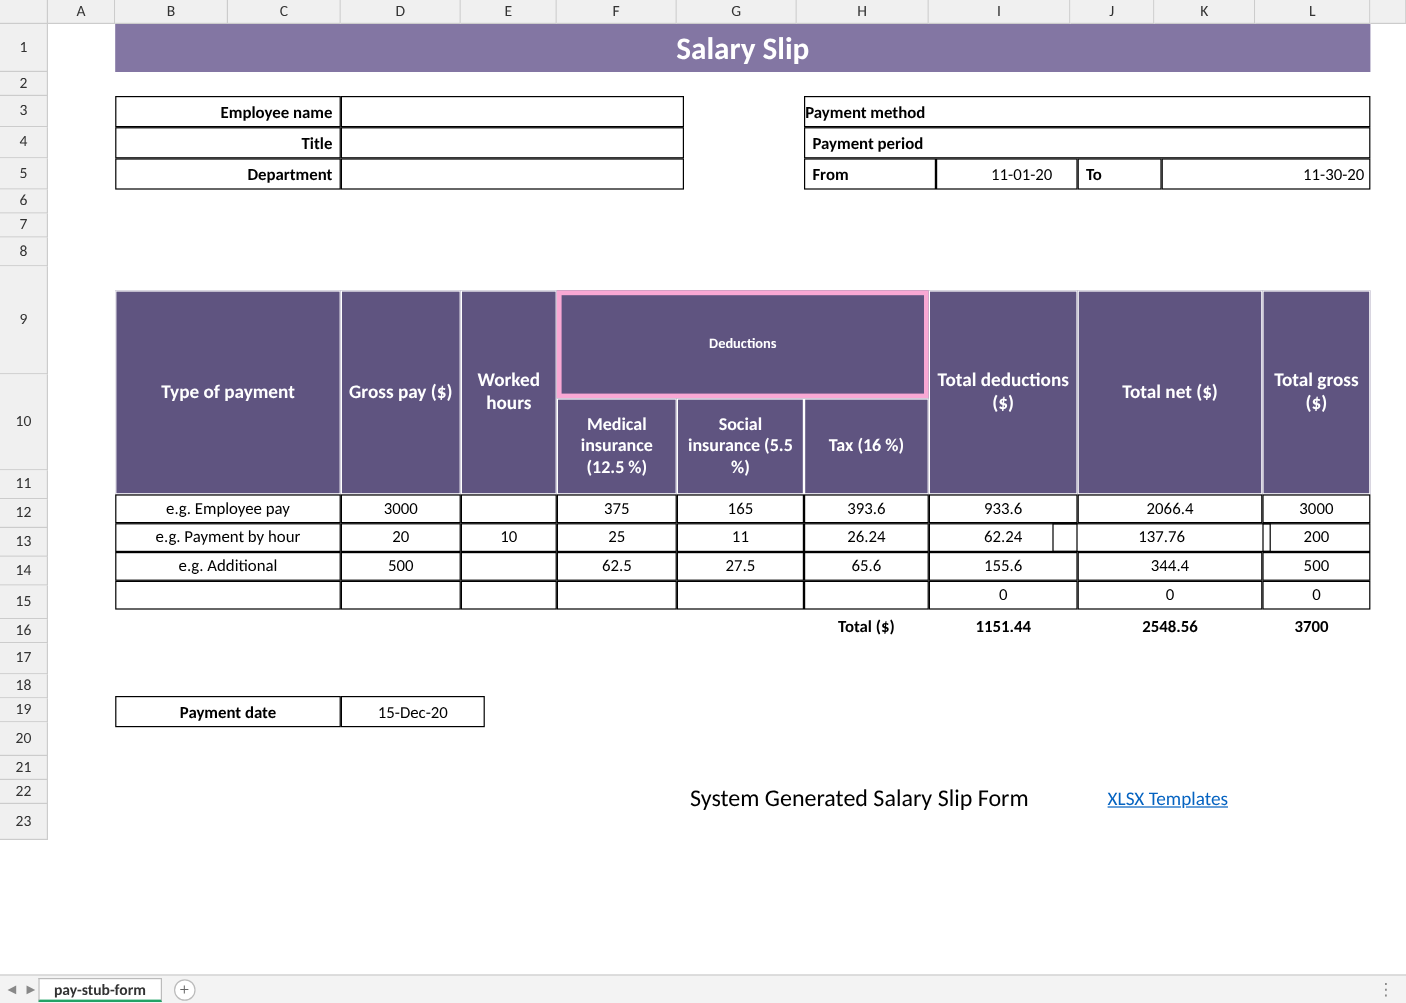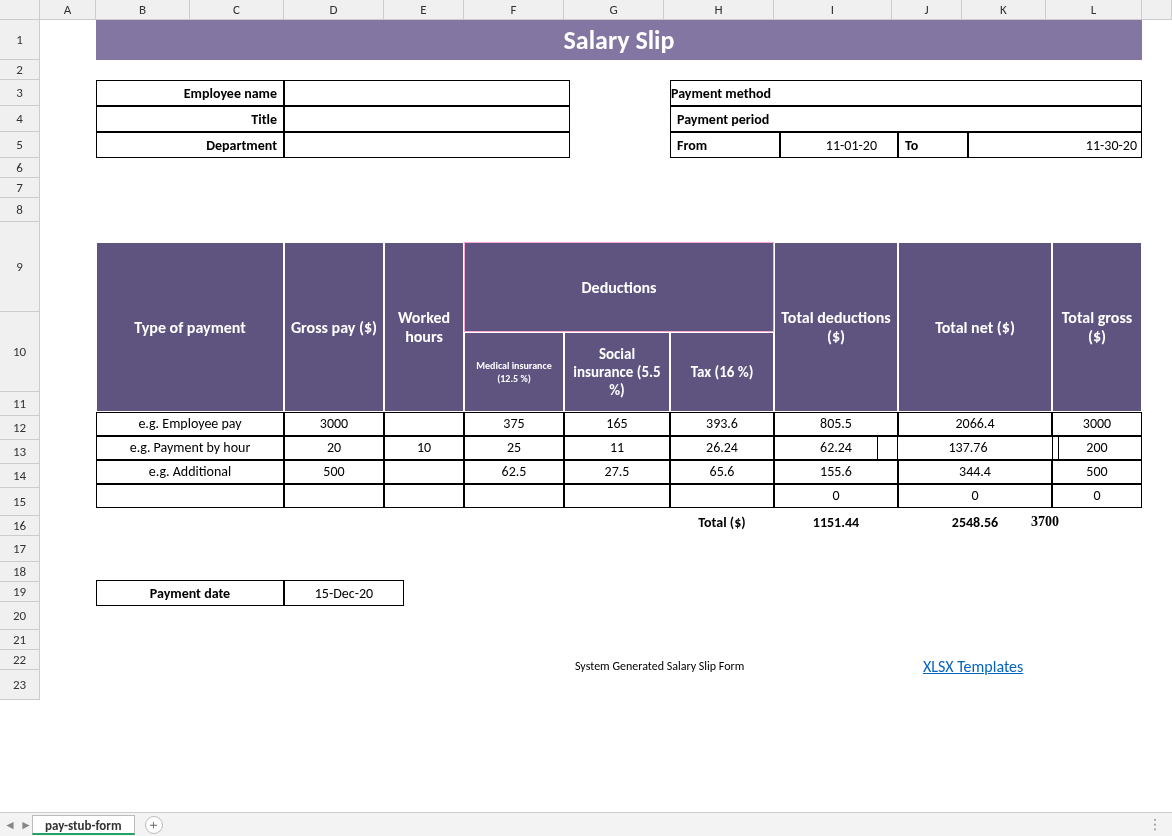--- a/index.html
+++ b/index.html
@@ -217,41 +217,41 @@
     <div class="cell b mid" style="left:740px; top:112px; width:118px; height:26px; justify-content:flex-end; padding-right:20px;">11-01-20</div>
     <div class="cell b bold mid" style="left:858px; top:112px; width:70px; height:26px; padding-left:6px;">To</div>
     <div class="cell b mid" style="left:928px; top:112px; width:174px; height:26px; justify-content:flex-end; padding-right:4px;">11-30-20</div>
 
     <div class="cell purple-dark white bold cmid" style="left:56px; top:222px; width:188px; height:170px; border:1px solid #fff; font-size:16px;">Type of payment</div>
 
     <div class="cell purple-dark white bold cmid" style="left:244px; top:222px; width:100px; height:170px; border:1px solid #fff; font-size:16px; white-space:normal; text-align:center;">Gross pay ($)</div>
 
     <div class="cell purple-dark white bold cmid" style="left:344px; top:222px; width:80px; height:170px; border:1px solid #fff; font-size:16px; white-space:normal; text-align:center;">Worked hours</div>
 
-    <div class="cell purple-dark white bold cmid" style="left:424px; top:222px; width:310px; height:90px; border:1px solid #f9a8d4; font-size:16px;">Deductions</div>
-
-    <div class="cell purple-dark white bold cmid" style="left:424px; top:312px; width:100px; height:80px; border:1px solid #fff; font-size:10px; white-space:normal; text-align:center;">Medical insurance (12.5 %)</div>
+    <div class="cell purple-dark white bold cmid" style="left:424px; top:222px; width:310px; height:90px; border:4px solid #f9a8d4; font-size:12px;">Deductions</div>
+
+    <div class="cell purple-dark white bold cmid" style="left:424px; top:312px; width:100px; height:80px; border:1px solid #fff; font-size:15px; white-space:normal; text-align:center;">Medical insurance (12.5 %)</div>
 
     <div class="cell purple-dark white bold cmid" style="left:524px; top:312px; width:106px; height:80px; border:1px solid #fff; font-size:15px; white-space:normal; text-align:center;">Social insurance (5.5 %)</div>
 
     <div class="cell purple-dark white bold cmid" style="left:630px; top:312px; width:104px; height:80px; border:1px solid #fff; font-size:15px; white-space:normal; text-align:center;">Tax (16 %)</div>
 
     <div class="cell purple-dark white bold cmid" style="left:734px; top:222px; width:124px; height:170px; border:1px solid #fff; font-size:16px; white-space:normal; text-align:center;">Total deductions ($)</div>
 
     <div class="cell purple-dark white bold cmid" style="left:858px; top:222px; width:154px; height:170px; border:1px solid #fff; font-size:16px; white-space:normal; text-align:center;">Total net ($)</div>
 
     <div class="cell purple-dark white bold cmid" style="left:1012px; top:222px; width:90px; height:170px; border:1px solid #fff; font-size:16px; white-space:normal; text-align:center;">Total gross ($)</div>
 
     <div class="cell b tc" style="left:56px; top:392px; width:188px; height:24px;">e.g. Employee pay</div>
     <div class="cell b tc" style="left:244px; top:392px; width:100px; height:24px;">3000</div>
     <div class="cell b tc" style="left:344px; top:392px; width:80px; height:24px;"></div>
     <div class="cell b tc" style="left:424px; top:392px; width:100px; height:24px;">375</div>
     <div class="cell b tc" style="left:524px; top:392px; width:106px; height:24px;">165</div>
     <div class="cell b tc" style="left:630px; top:392px; width:104px; height:24px;">393.6</div>
-    <div class="cell b tc" style="left:734px; top:392px; width:124px; height:24px;">805.5</div>
+    <div class="cell b tc" style="left:734px; top:392px; width:124px; height:24px;">933.6</div>
     <div class="cell b tc" style="left:858px; top:392px; width:154px; height:24px;">2066.4</div>
     <div class="cell b tc" style="left:1012px; top:392px; width:90px; height:24px;">3000</div>
 
     <div class="cell b tc" style="left:56px; top:416px; width:188px; height:24px;">e.g. Payment by hour</div>
     <div class="cell b tc" style="left:244px; top:416px; width:100px; height:24px;">20</div>
     <div class="cell b tc" style="left:344px; top:416px; width:80px; height:24px;">10</div>
     <div class="cell b tc" style="left:424px; top:416px; width:100px; height:24px;">25</div>
     <div class="cell b tc" style="left:524px; top:416px; width:106px; height:24px;">11</div>
     <div class="cell b tc" style="left:630px; top:416px; width:104px; height:24px;">26.24</div>
     <div class="cell b tc" style="left:734px; top:416px; width:124px; height:24px;">62.24</div>
@@ -274,26 +274,26 @@
     <div class="cell b tc" style="left:424px; top:464px; width:100px; height:24px;"></div>
     <div class="cell b tc" style="left:524px; top:464px; width:106px; height:24px;"></div>
     <div class="cell b tc" style="left:630px; top:464px; width:104px; height:24px;"></div>
     <div class="cell b tc" style="left:734px; top:464px; width:124px; height:24px;">0</div>
     <div class="cell b tc" style="left:858px; top:464px; width:154px; height:24px;">0</div>
     <div class="cell b tc" style="left:1012px; top:464px; width:90px; height:24px;">0</div>
 
     <div class="cell bold cmid" style="left:630px; top:488px; width:104px; height:28px;">Total ($)</div>
     <div class="cell bold cmid" style="left:734px; top:488px; width:124px; height:28px;">1151.44</div>
     <div class="cell bold cmid" style="left:858px; top:488px; width:154px; height:28px;">2548.56</div>
-    <div class="cell bold cmid" style="left:960px; top:488px; width:90px; height:28px;font-family:Liberation Serif, serif;">3700</div>
+    <div class="cell bold cmid" style="left:1008px; top:488px; width:90px; height:28px;">3700</div>
 
     <div class="cell b bold cmid" style="left:56px; top:560px; width:188px; height:26px;">Payment date</div>
     <div class="cell b cmid" style="left:244px; top:560px; width:120px; height:26px;">15-Dec-20</div>
 
-    <div class="cell mid" style="left:530px; top:632px; width:340px; height:28px; font-size:12px;">System Generated Salary Slip Form</div>
+    <div class="cell mid" style="left:530px; top:632px; width:340px; height:28px; font-size:20px;">System Generated Salary Slip Form</div>
     <div class="cell mid link" style="left:878px; top:632px; width:180px; height:28px; font-size:16px;">XLSX Templates</div>
 
   </div>
 
   <div class="tabbar">
     <div class="nav-arrows">
       <span>◄</span>
       <span>►</span>
     </div>
     <div class="tab">pay-stub-form</div>

